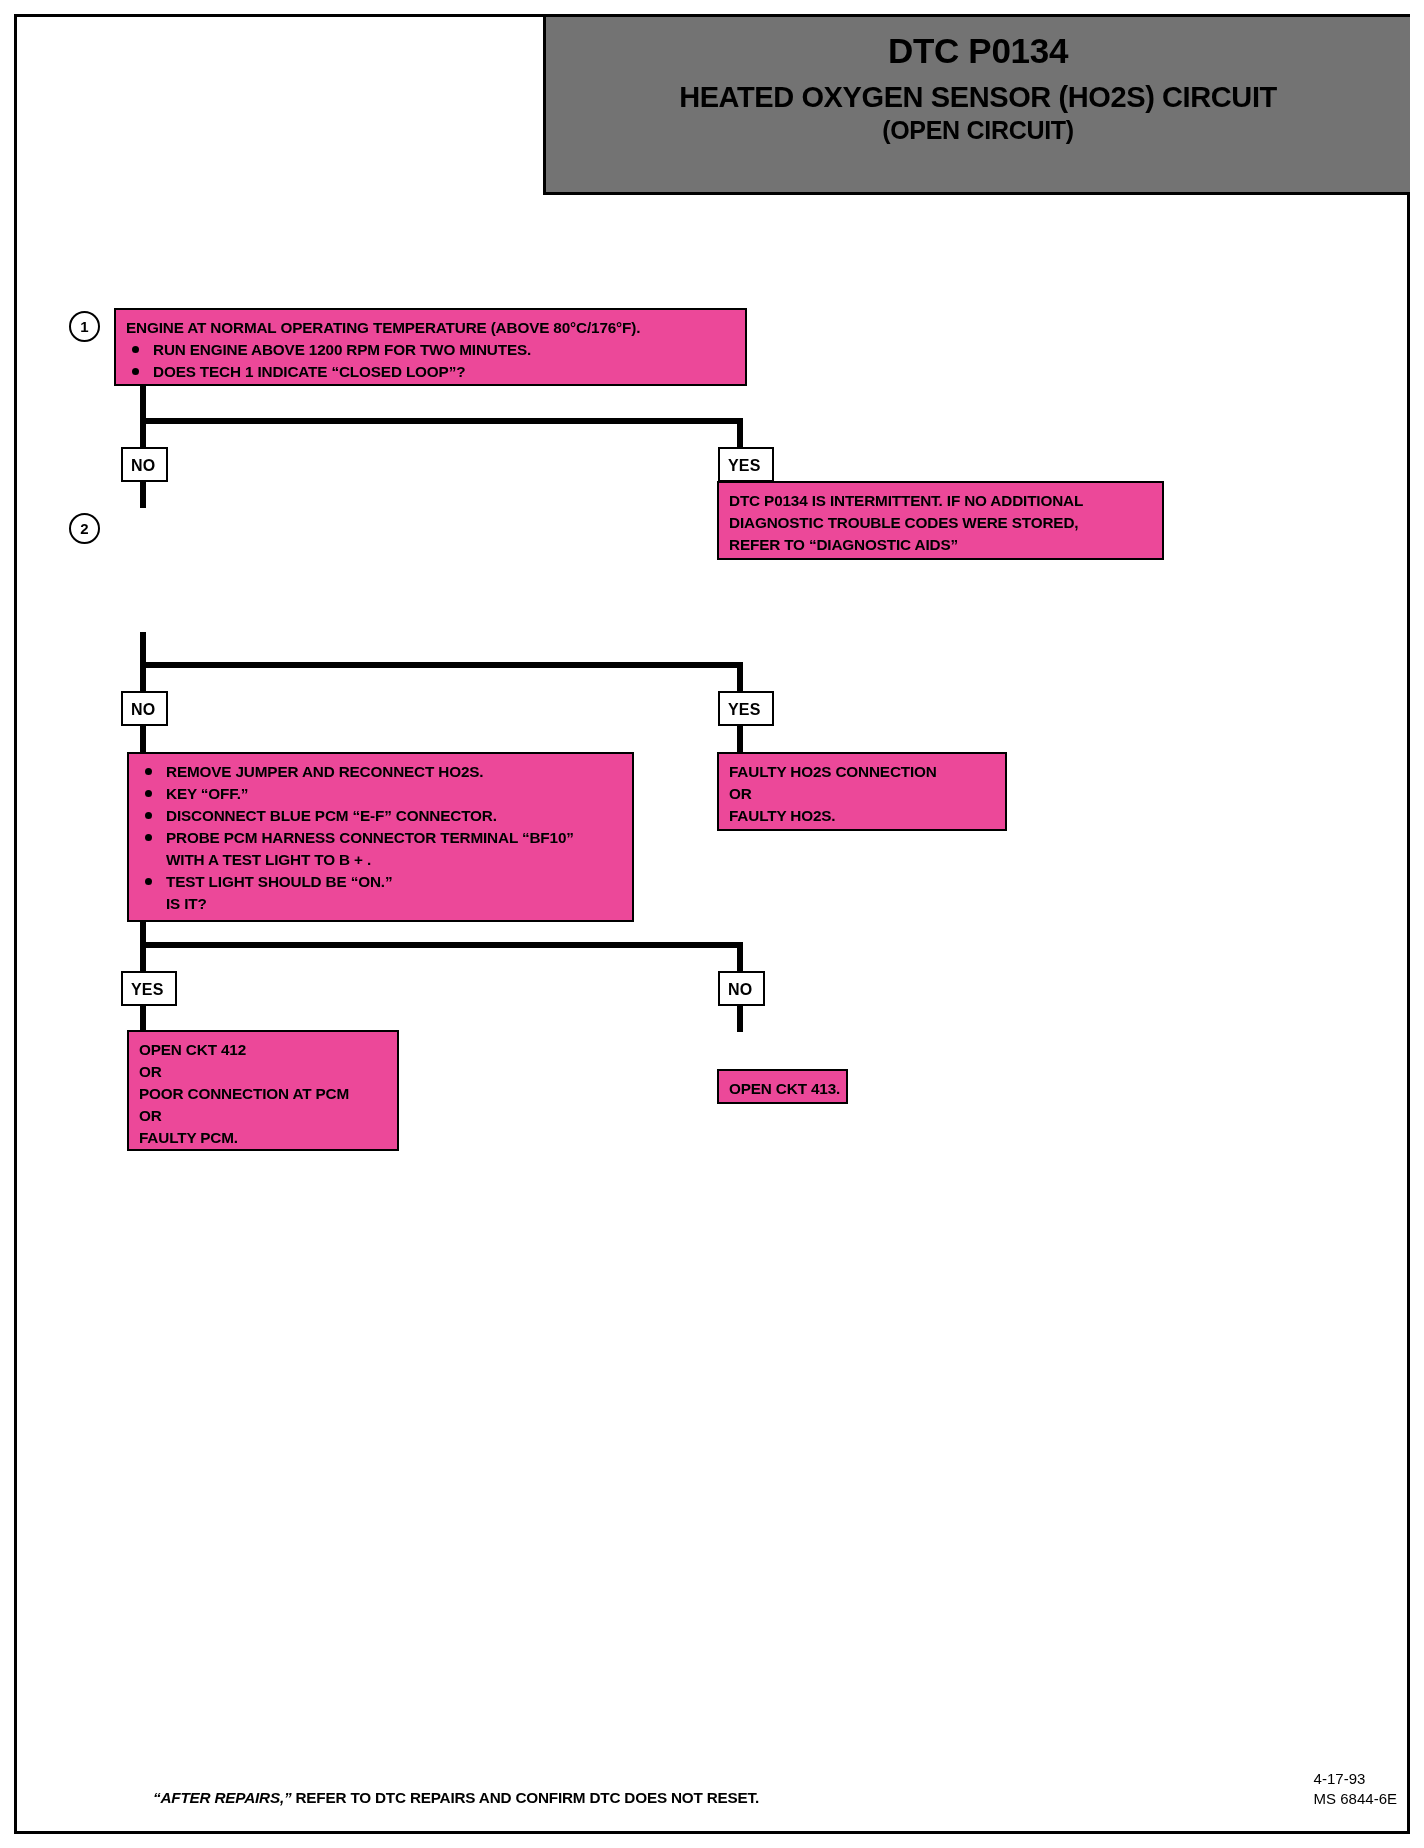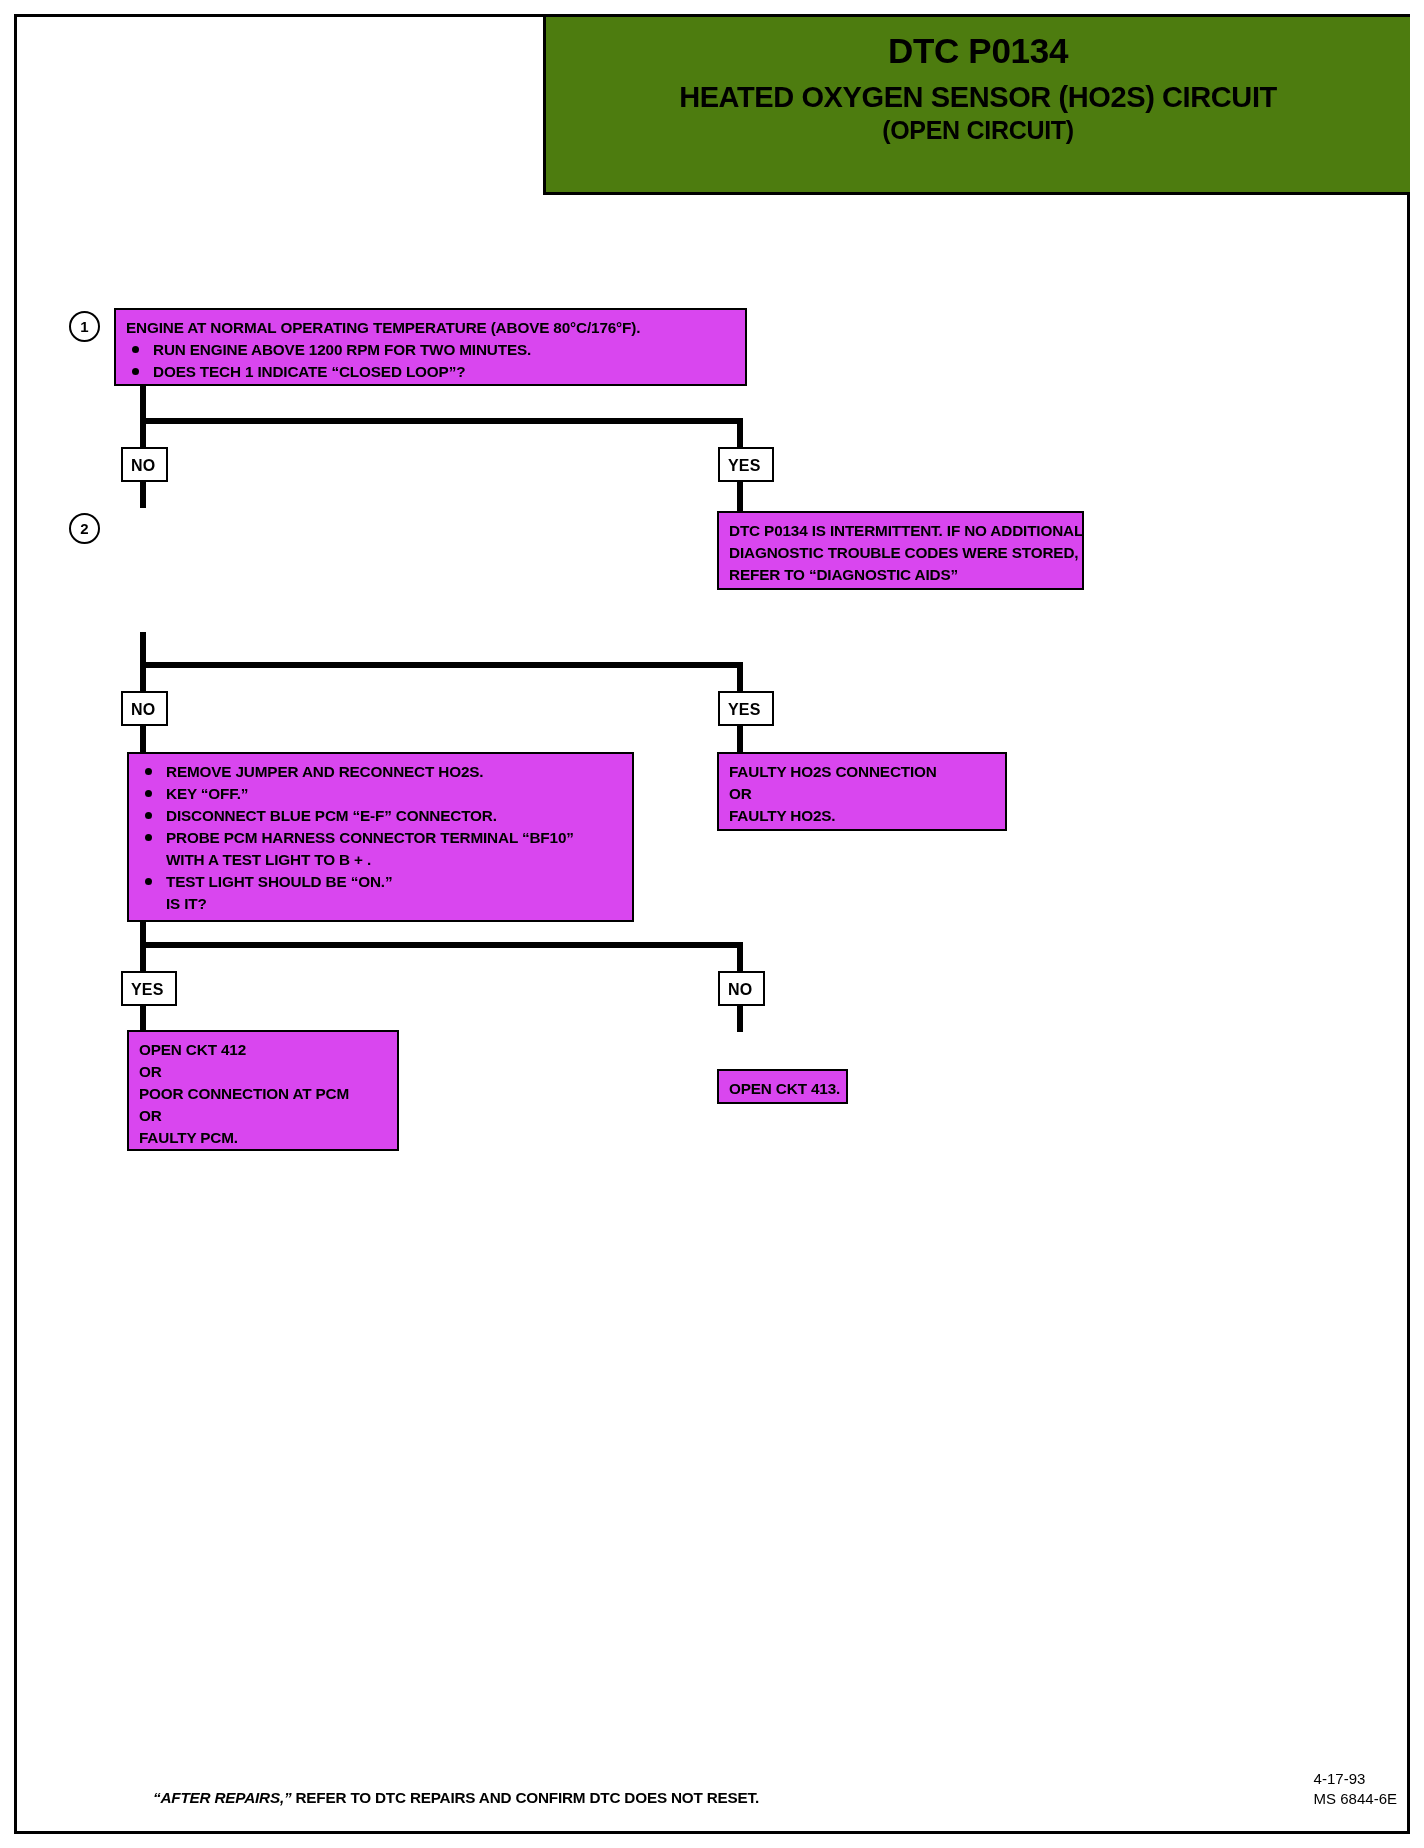--- a/index.html
+++ b/index.html
@@ -23,21 +23,21 @@
     background: #fff;
   }
 
   
   #header-box {
     position: absolute;
     left: 526px; top: 0px;
     width: 867px; height: 178px;
     border-left: 3px solid #000;
     border-bottom: 3px solid #000;
-    background: #4d7c0f;
+    background: #737373;
   }
   #header-inner {
     padding: 14px 18px 0 18px;
     text-align: center;
   }
   .hdr-title {
     font-size: 35px;
     font-weight: bold;
     letter-spacing: -0.3px;
     line-height: 1.15;
@@ -70,21 +70,21 @@
   
   .lineV, .lineH {
     position: absolute;
     background: #000;
   }
 
   
   .box {
     position: absolute;
     border: 2.5px solid #000;
-    background: #d946ef;
+    background: #ec4899;
     padding: 7px 14px 8px 10px;
   }
   .box-txt {
     font-size: 15.3px;
     font-weight: bold;
     line-height: 1.44;
     letter-spacing: -0.15px;
     color: #000;
     white-space: nowrap;
   }
@@ -204,21 +204,21 @@
 
     <div class="lineV" style="left:720px; top:401px; width:6px; height:31px;"></div>
 
     <div class="tag" style="left:104px; top:430px; width:47px;">NO</div>
     <div class="tag" style="left:701px; top:430px; width:56px;">YES</div>
 
     <div class="lineV" style="left:123px; top:465px; width:6px; height:26px;"></div>
 
     <div class="lineV" style="left:720px; top:465px; width:6px; height:31px;"></div>
 
-    <div class="box" style="left:700px; top:494px; width:367px; height:79px;">
+    <div class="box" style="left:700px; top:464px; width:447px; height:79px;">
       <div class="box-txt">DTC P0134 IS INTERMITTENT.  IF NO ADDITIONAL</div>
       <div class="box-txt">DIAGNOSTIC TROUBLE CODES WERE STORED,</div>
       <div class="box-txt">REFER TO “DIAGNOSTIC AIDS”</div>
     </div>
 
     <div class="step-circle" style="left:52px; top:496px;">2</div>
 
 
     <div class="lineV" style="left:123px; top:615px; width:6px; height:36px;"></div>
     <div class="lineH" style="left:123px; top:645px; width:603px; height:6px;"></div>

